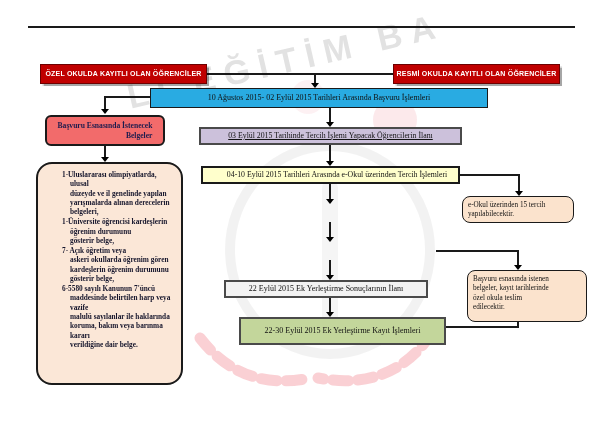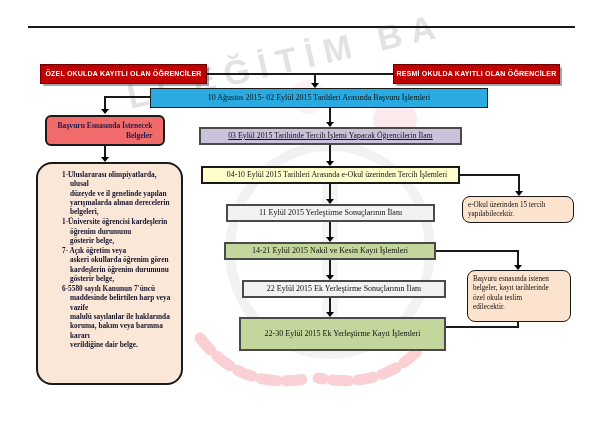--- a/index.html
+++ b/index.html
@@ -33,43 +33,43 @@
     font-family:"Liberation Sans", sans-serif;font-weight:bold;font-size:7px;
     letter-spacing:.2px;box-shadow:1.5px 1.5px 1px rgba(0,0,0,0.35);
   }
   .hdr-left{left:40px;top:64px;width:167px;height:20px;}
   .hdr-right{left:393px;top:64px;width:167px;height:20px;}
   .step-blue{left:150px;top:88px;width:338px;height:20px;background:#29ABE2;border:1px solid #1a1a1a;}
   .step-purple{left:199px;top:127px;width:263px;height:18px;background:#CCC1DB;border:2px solid #4a4a4a;font-size:7.8px;text-decoration:underline;}
   .step-yellow{left:201px;top:166px;width:259px;height:18px;background:#FFFFCC;border:2px solid #1a1a1a;font-size:7.8px;padding-left:13px;}
   .step-gray1{left:226px;top:204px;width:209px;height:18px;background:#F2F2F2;border:2px solid #4a4a4a;}
   .step-green1{left:224px;top:242px;width:212px;height:18px;background:#C3D69B;border:2px solid #4a4a4a;}
-  .step-gray2{left:242px;top:280px;width:204px;height:18px;background:#F2F2F2;border:2px solid #4a4a4a;}
-  .step-green2{left:239px;top:317px;width:207px;height:34px;background:#C3D69B;border:2px solid #4a4a4a;}
+  .step-gray2{left:224px;top:280px;width:204px;height:18px;background:#F2F2F2;border:2px solid #4a4a4a;}
+  .step-green2{left:239px;top:317px;width:207px;height:28px;background:#C3D69B;border:2px solid #4a4a4a;}
   .docs-header{
     left:45px;top:115px;width:120px;height:31px;
     background:#F26B6B;border:2px solid #1a1a1a;border-radius:6px;
     font-weight:bold;font-size:7.6px;color:#1b1b4e;white-space:pre-line;line-height:1.25;
   }
   .docs-box{
     left:36px;top:162px;width:147px;height:223px;
     background:#FBE7D7;border:2px solid #1a1a1a;border-radius:16px;
     display:block;text-align:left;padding:6px 5px 4px 24px;
   }
   .doc-item{
     font-size:7.3px;line-height:1.27;font-weight:bold;color:#14142b;
     padding-left:8px;text-indent:-8px;white-space:pre-line;margin-bottom:1px;
   }
   .note{
     background:#FBE3CD;border:1.5px solid #1a1a1a;border-radius:8px;
     display:block;text-align:left;font-size:7.2px;line-height:1.3;
     padding:4px 5px;white-space:pre-line;
   }
   .note1{left:462px;top:196px;width:112px;height:27px;}
-  .note2{left:467px;top:270px;width:104px;height:52px;}
+  .note2{left:467px;top:270px;width:120px;height:52px;}
   
   .ln{position:absolute;background:#1a1a1a;z-index:1;}
   .arr-d{position:absolute;z-index:1;width:0;height:0;
     border-left:4px solid transparent;border-right:4px solid transparent;border-top:5px solid #000;}
 </style>
 </head>
 <body>
 
 <div class="canvas">
 
@@ -90,22 +90,20 @@
   <div class="node hdr-red hdr-left">ÖZEL OKULDA KAYITLI OLAN ÖĞRENCİLER</div>
   <div class="node hdr-red hdr-right">RESMİ OKULDA KAYITLI OLAN ÖĞRENCİLER</div>
 
   <div class="ln" style="left:207px;top:73px;width:186px;height:2px;"></div>
   <div class="ln" style="left:314px;top:73px;width:2px;height:11px;"></div>
   <div class="arr-d" style="left:311px;top:83px;"></div>
 
   <div class="node step-blue">10 Ağustos 2015- 02 Eylül 2015 Tarihleri Arasında Başvuru İşlemleri</div>
   <div class="node step-purple">03 Eylül 2015 Tarihinde Tercih İşlemi Yapacak Öğrencilerin İlanı</div>
   <div class="node step-yellow">04-10 Eylül 2015 Tarihleri Arasında e-Okul üzerinden Tercih İşlemleri</div>
-  <div class="node step-gray1">11 Eylül 2015 Yerleştirme Sonuçlarının İlanı</div>
-  <div class="node step-green1">14-21 Eylül 2015 Nakil ve Kesin Kayıt İşlemleri</div>
   <div class="node step-gray2">22 Eylül 2015 Ek Yerleştirme Sonuçlarının İlanı</div>
   <div class="node step-green2">22-30 Eylül 2015 Ek Yerleştirme Kayıt İşlemleri</div>
 
   <div class="ln" style="left:329px;top:108px;width:2px;height:14px;"></div>
   <div class="arr-d" style="left:326px;top:122px;"></div>
   <div class="ln" style="left:329px;top:145px;width:2px;height:16px;"></div>
   <div class="arr-d" style="left:326px;top:161px;"></div>
   <div class="ln" style="left:329px;top:184px;width:2px;height:15px;"></div>
   <div class="arr-d" style="left:326px;top:199px;"></div>
   <div class="ln" style="left:329px;top:222px;width:2px;height:15px;"></div>

